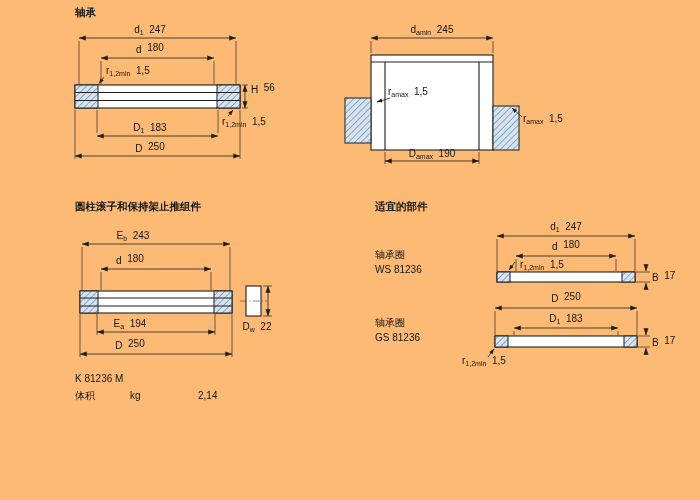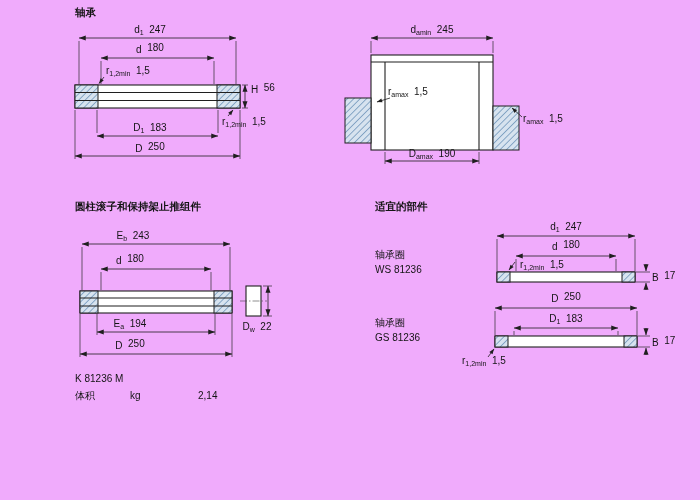--- a/index.html
+++ b/index.html
@@ -1,16 +1,16 @@
 <!DOCTYPE html>
 <html><head>
 <meta charset="utf-8">
 <style>
   html,body{margin:0;padding:0;background:#ffffff;}
-  .page{position:relative;width:700px;height:500px;background:#f0abfc;overflow:hidden;
+  .page{position:relative;width:700px;height:500px;background:#fdba74;overflow:hidden;
         font-family:"Liberation Sans","DejaVu Sans",sans-serif;}
   svg{display:block;}
   svg text{font-family:"Liberation Sans","DejaVu Sans",sans-serif;font-size:10px;fill:#141414;}
   svg text.bold{font-weight:bold;font-size:10.5px;}
   svg tspan.sub{font-size:7px;}
   .mid{text-anchor:middle;}
   .ln{stroke:#1f1f1f;stroke-width:1.1;fill:none;}
   .fw{fill:#ffffff;stroke:#1f1f1f;stroke-width:1.1;}
   .hb{fill:url(#hatchp);stroke:#1f1f1f;stroke-width:1;}
   .thin{stroke:#2b2b2b;stroke-width:0.7;fill:none;}

